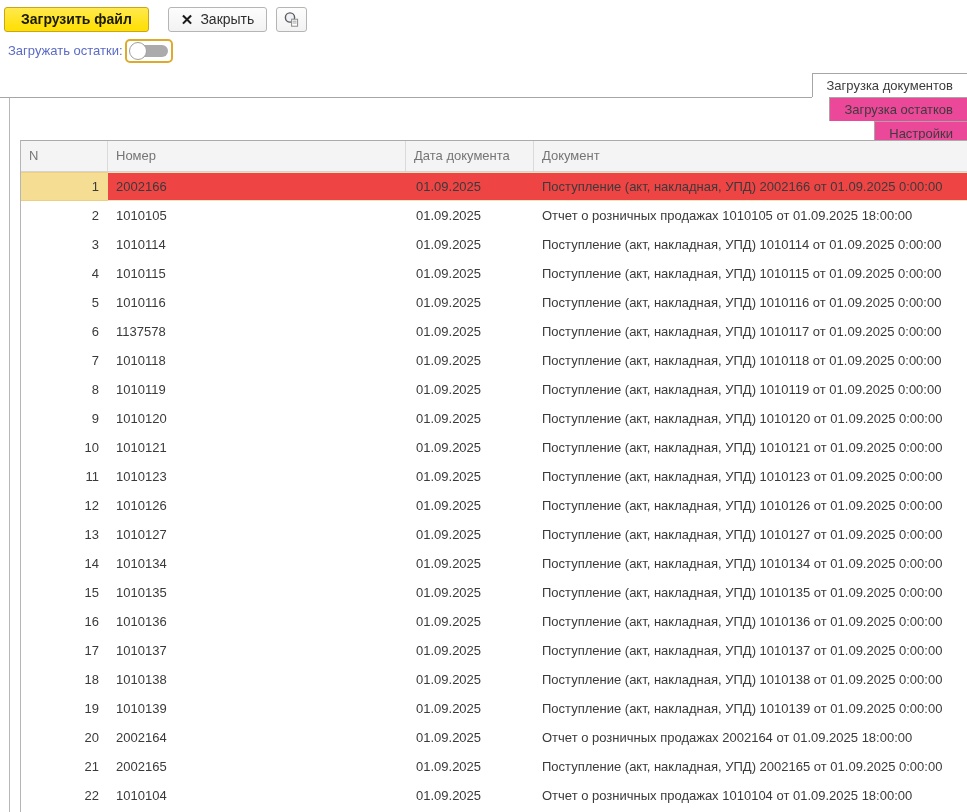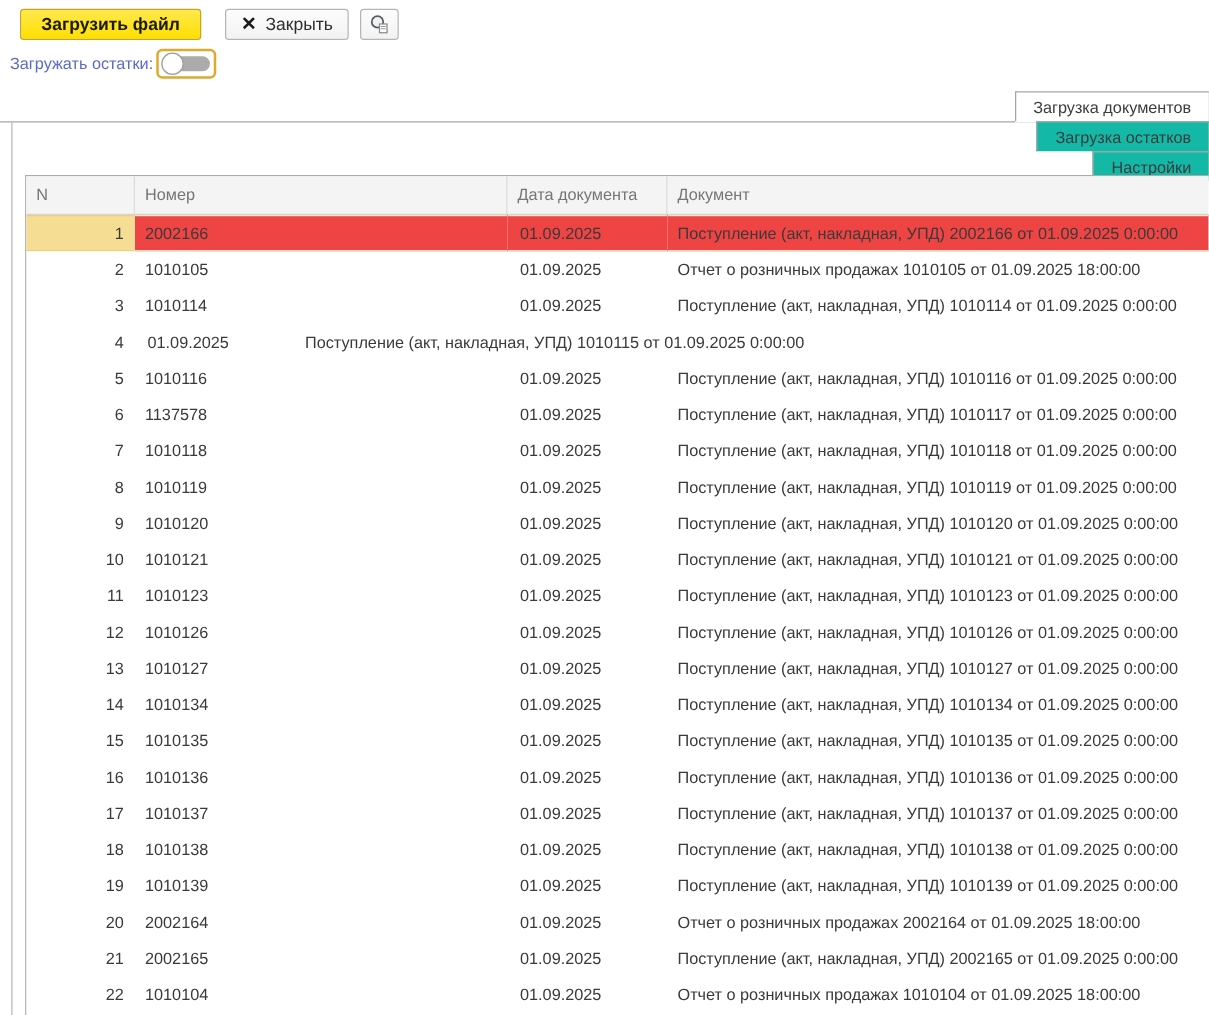--- a/index.html
+++ b/index.html
@@ -7,21 +7,21 @@
     width: 967px; height: 812px;
     position: relative; overflow: hidden;
     background: #ffffff;
     font-family: "Liberation Sans", sans-serif;
     font-size: 13px;
     color: #3a3a3a;
   }
 
   
   .toolbar {
-    position: absolute; left: 16px; top: 7px;
+    position: absolute; left: 4px; top: 7px;
     display: flex; align-items: center; gap: 9px;
   }
   .btn {
     height: 25px; line-height: 23px;
     box-sizing: border-box;
     border: 1px solid #b5b5b5;
     border-radius: 3px;
     background: linear-gradient(#fdfdfd, #f2f2f2);
     padding: 0 12px;
     font-size: 14px;
@@ -72,21 +72,21 @@
   .tabbar {
     position: absolute; left: 0; right: 0; top: 73px;
     height: 25px; box-sizing: border-box;
     border-bottom: 1px solid #a6a6a6;
     display: flex; align-items: flex-end; padding-left: 8px; flex-direction: column;
   }
   .tab {
     height: 24px; line-height: 24px;
     padding: 0 14px;
     box-sizing: border-box;
-    background: #14b8a6;
+    background: #ec4899;
     border: 1px solid #a6a6a6; border-bottom: none;
     margin-right: -1px;
     font-size: 13px; color: #3c3c3c;
     cursor: pointer; white-space: nowrap;
   }
   .tab.active {
     background: #ffffff;
     box-shadow: 0 1px 0 #ffffff;
   }
 
@@ -203,20 +203,21 @@
     <div class="td c-doc">Отчет о розничных продажах 1010105 от 01.09.2025 18:00:00</div>
   </div>
       <div class="tr">
     <div class="td c-n">3</div>
     <div class="td c-num">1010114</div>
     <div class="td c-date">01.09.2025</div>
     <div class="td c-doc">Поступление (акт, накладная, УПД) 1010114 от 01.09.2025 0:00:00</div>
   </div>
       <div class="tr">
     <div class="td c-n">4</div>
+    <div class="td c-num">1010115</div>
     <div class="td c-date">01.09.2025</div>
     <div class="td c-doc">Поступление (акт, накладная, УПД) 1010115 от 01.09.2025 0:00:00</div>
   </div>
       <div class="tr">
     <div class="td c-n">5</div>
     <div class="td c-num">1010116</div>
     <div class="td c-date">01.09.2025</div>
     <div class="td c-doc">Поступление (акт, накладная, УПД) 1010116 от 01.09.2025 0:00:00</div>
   </div>
       <div class="tr">

